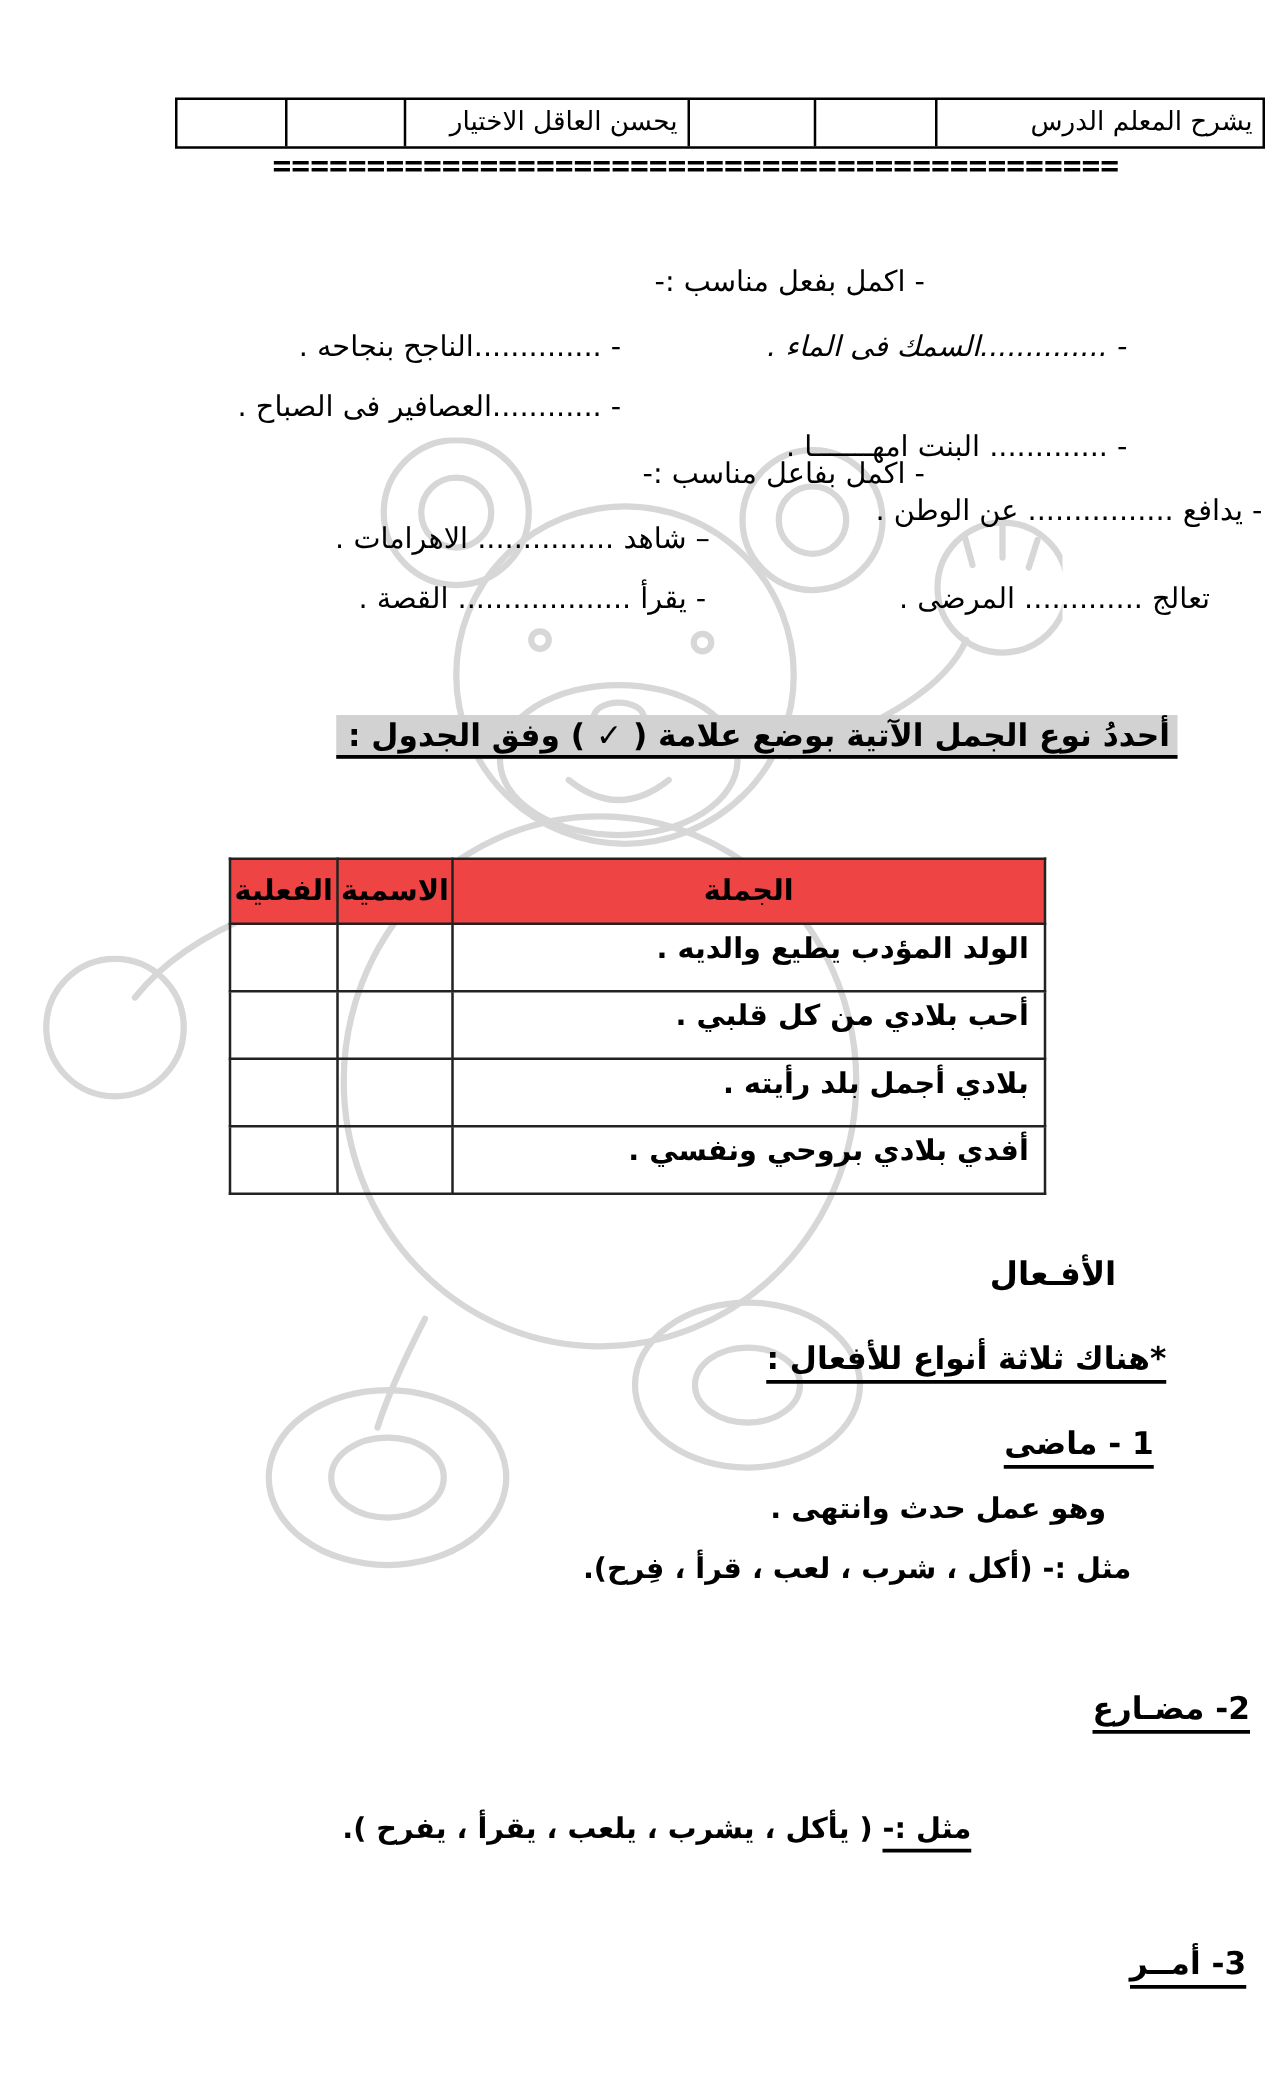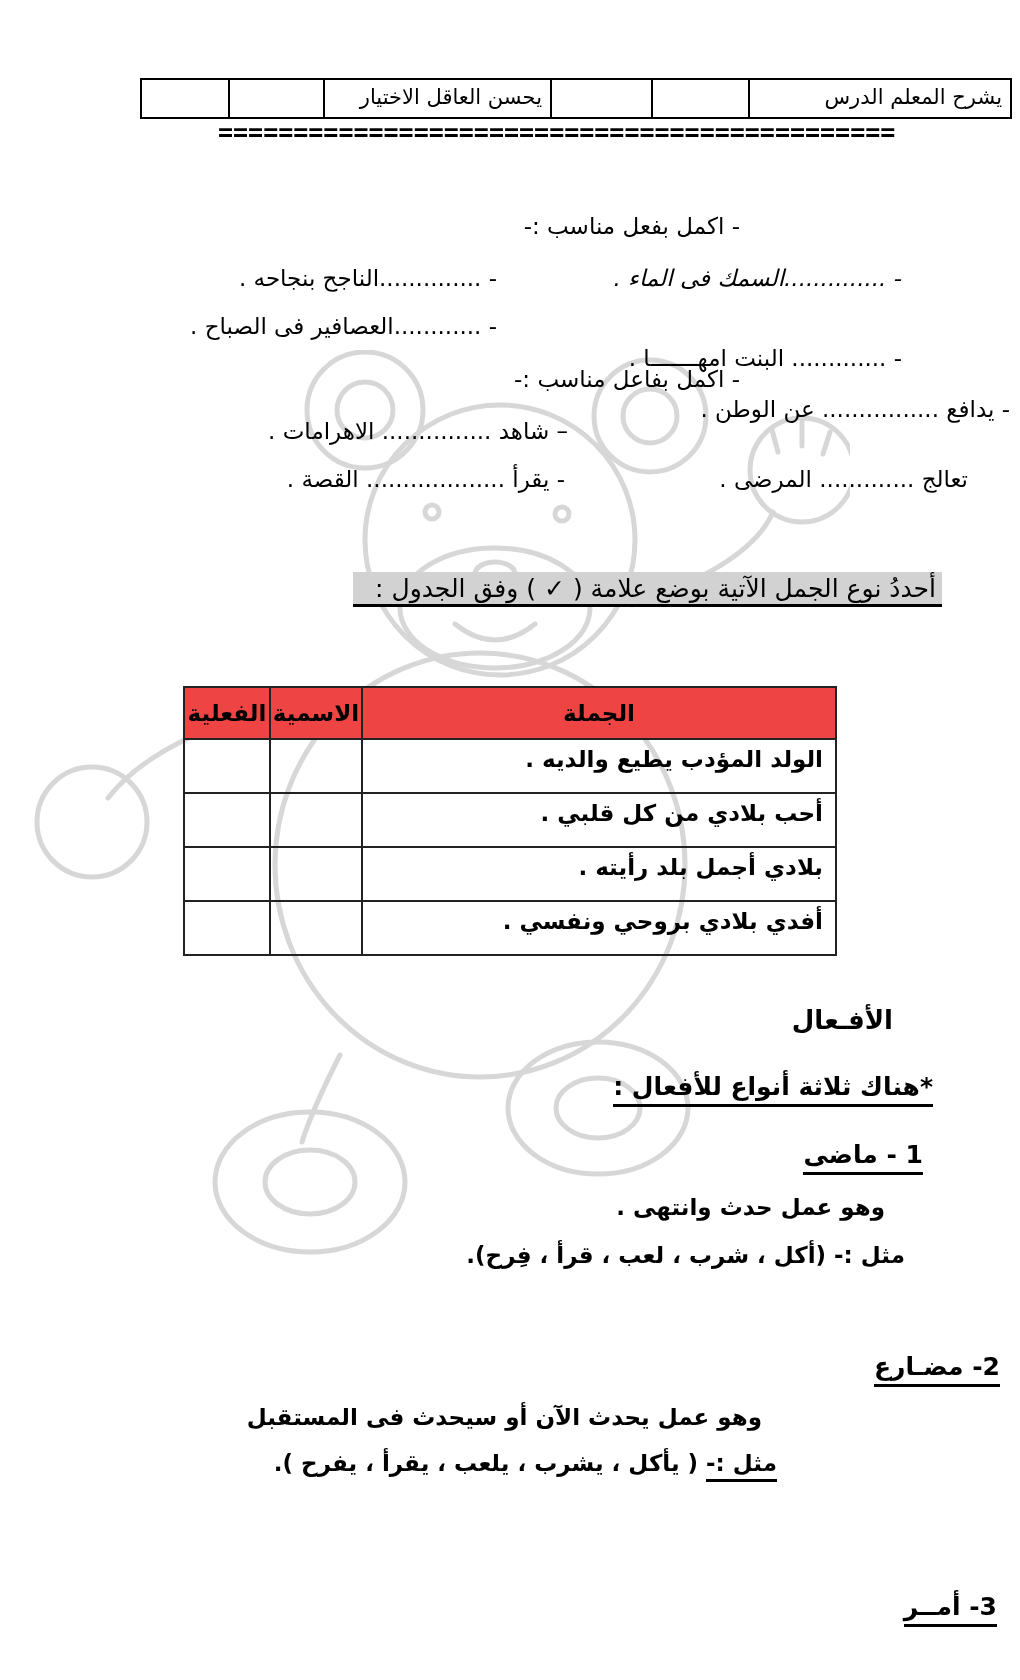--- a/index.html
+++ b/index.html
@@ -36,23 +36,23 @@
     direction: ltr;
     font-family: "DejaVu Sans Mono", monospace;
     font-weight: bold; font-size: 25px; letter-spacing: 0px;
   }
 
   .line { font-size: 23px; }
   .bold { font-weight: bold; }
 
   .hl-heading {
     background: #d2d2d2;
-    font-weight: normal; font-size: 25px;
+    font-weight: bold; font-size: 25px;
     border-bottom: 3px solid #000;
-    padding: 2px 6px 1px 22px;
+    padding: 2px 6px 1px 9px;
   }
 
   
   .cls-table {
     position: absolute; top: 686px; left: 183px;
     border-collapse: collapse;
     direction: rtl;
   }
   .cls-table th, .cls-table td {
     border: 2px solid #222;
@@ -188,22 +188,21 @@
 
   <div class="abs" style="top:1140px; right:97px;">
     <span class="u-head">1 - ماضى</span>
   </div>
   <div class="abs line bold" style="top:1194px; right:135px;">وهو عمل حدث وانتهى .</div>
   <div class="abs line bold" style="top:1242px; right:115px;">مثل :- (أكل ، شرب ، لعب ، قرأ ، فِرح).</div>
 
   <div class="abs" style="top:1352px; right:20px;">
     <span class="u-head">2- مضـارع</span>
   </div>
-  <div class="abs line bold" style="top:1404px; right:258px;">وهو عمل يحدث الآن أو سيحدث فى المستقبل</div>
   <div class="abs line bold" style="top:1450px; right:243px;">
     <span class="u-prefix">مثل :-</span><span> ( يأكل ، يشرب ، يلعب ، يقرأ ، يفرح ).</span>
   </div>
 
-  <div class="abs" style="top:1556px; right:23px;margin-top:36px;">
+  <div class="abs" style="top:1556px; right:23px;">
     <span class="u-head">3- أمــر</span>
   </div>
 
 </div>
 
 </body></html>

